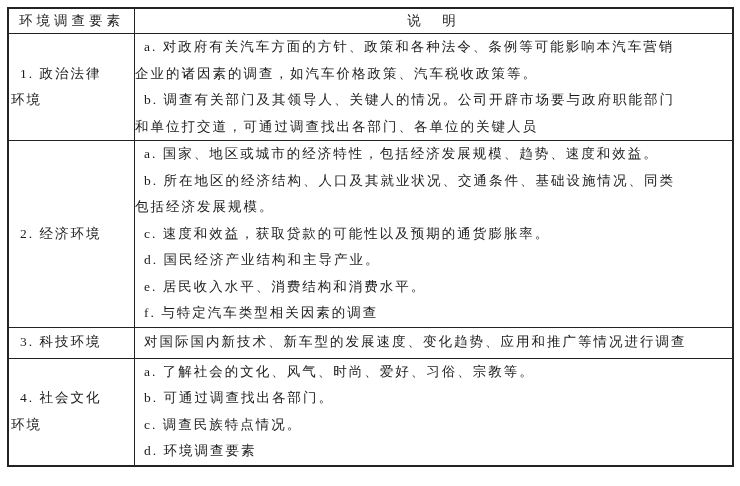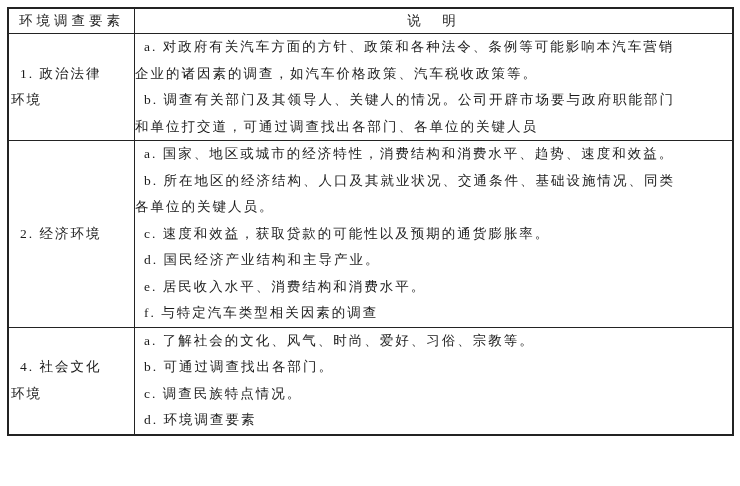--- a/index.html
+++ b/index.html
@@ -85,27 +85,37 @@
             <div class="line">和单位打交道，可通过调查找出各部门、各单位的关键人员</div>
           </td>
         </tr>
         <tr>
           <td class="c1">
             <div class="label-wrap">
               <div class="line indent">2. 经济环境</div>
             </div>
           </td>
           <td class="c2">
-            <div class="line indent">a. 国家、地区或城市的经济特性，消费结构和消费水平、趋势、速度和效益。</div>
+            <div class="line indent">a. 国家、地区或城市的经济特性，包括经济发展规模、趋势、速度和效益。</div>
             <div class="line indent">b. 所在地区的经济结构、人口及其就业状况、交通条件、基础设施情况、同类</div>
-            <div class="line">各单位的关键人员。</div>
+            <div class="line">包括经济发展规模。</div>
             <div class="line indent">c. 速度和效益，获取贷款的可能性以及预期的通货膨胀率。</div>
             <div class="line indent">d. 国民经济产业结构和主导产业。</div>
             <div class="line indent">e. 居民收入水平、消费结构和消费水平。</div>
             <div class="line indent">f. 与特定汽车类型相关因素的调查</div>
+          </td>
+        </tr>
+        <tr class="row-tech">
+          <td class="c1">
+            <div class="label-wrap">
+              <div class="line indent">3. 科技环境</div>
+            </div>
+          </td>
+          <td class="c2">
+            <div class="line indent">对国际国内新技术、新车型的发展速度、变化趋势、应用和推广等情况进行调查</div>
           </td>
         </tr>
         <tr>
           <td class="c1">
             <div class="label-wrap">
               <div class="line indent">4. 社会文化</div>
               <div class="line">环境</div>
             </div>
           </td>
           <td class="c2">

